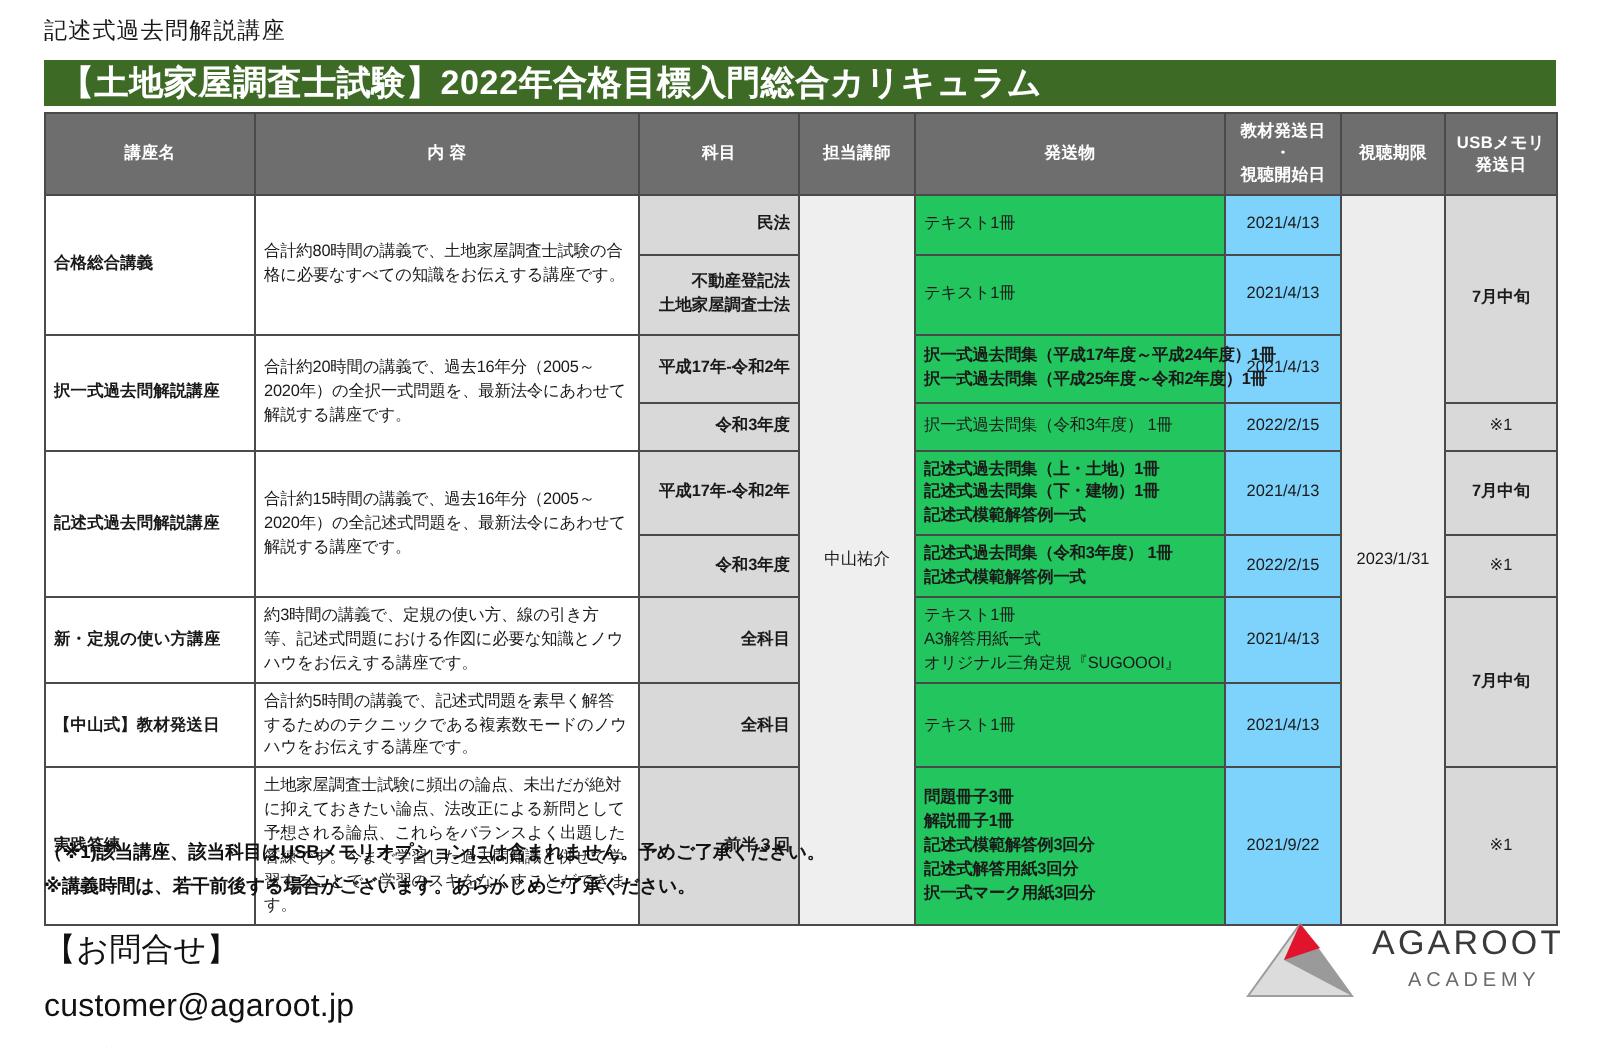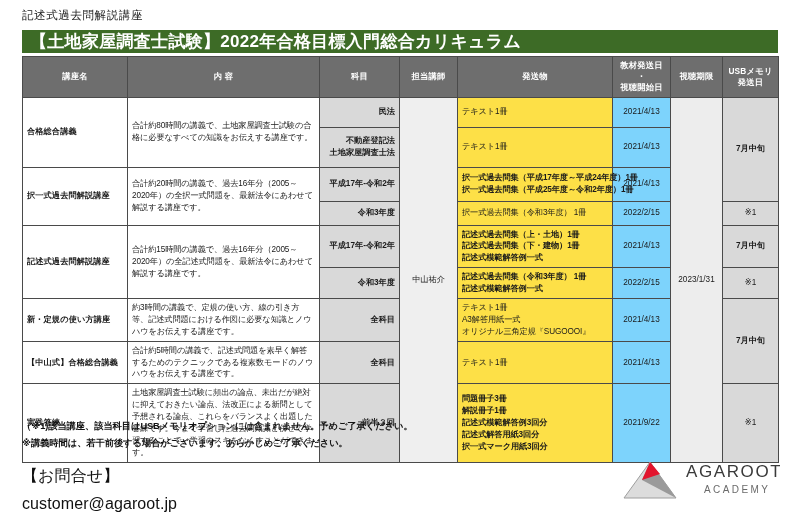--- a/index.html
+++ b/index.html
@@ -91,21 +91,21 @@
     background: #d9d9d9;
     text-align: right;
     font-weight: bold;
   }
   td.instructor-cell {
     background: #efefef;
     text-align: center;
     font-weight: normal;
   }
   td.ship-cell {
-    background: #fde047;
+    background: #22c55e;
     text-align: left;
     font-weight: bold;
     letter-spacing: -0.1px;
     padding-left: 5px;
   }
   td.ship-cell.light {
     font-weight: normal;
   }
   td.date-cell {
     background: #7dd3fc;
@@ -274,21 +274,21 @@
           </td>
           <td class="ship-cell light">
             <span class="ship-line">テキスト1冊</span>
             <span class="ship-line">A3解答用紙一式</span>
             <span class="ship-line">オリジナル三角定規『SUGOOOI』</span>
           </td>
           <td class="date-cell">2021/4/13</td>
           <td class="usb-cell" rowspan="2">7月中旬</td>
         </tr>
         <tr style="height: 34px;">
-          <td class="course-name" rowspan="1">【中山式】合格総合講義</td>
+          <td class="course-name" rowspan="1">【中山式】教材発送日</td>
           <td class="content-cell" rowspan="1">合計約5時間の講義で、記述式問題を素早く解答するためのテクニックである複素数モードのノウハウをお伝えする講座です。</td>
           <td class="subject-cell">
             <span class="subj-line">全科目</span>
           </td>
           <td class="ship-cell light">
             <span class="ship-line">テキスト1冊</span>
           </td>
           <td class="date-cell">2021/4/13</td>
         </tr>
         <tr style="height: 62px;">

